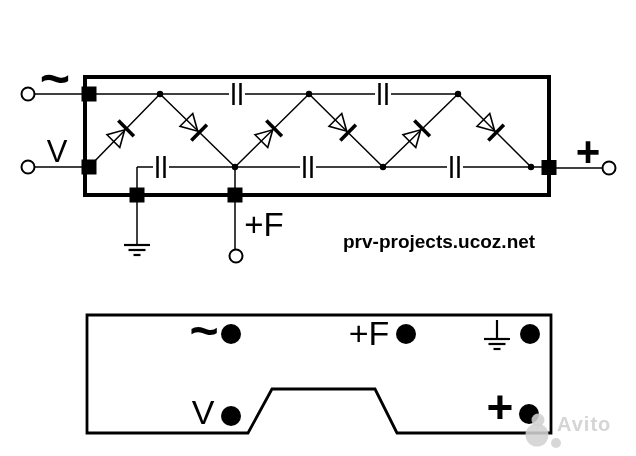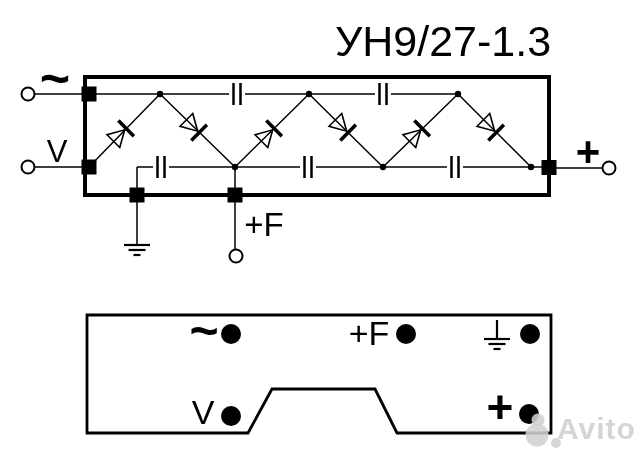--- a/index.html
+++ b/index.html
@@ -10,21 +10,21 @@
   .title{font-size:43px;letter-spacing:0;}
   .big-tilde{font-size:52px;font-weight:bold;}
   .pkg-tilde{font-size:50px;font-weight:bold;}
   .v-label{font-size:31px;}
   .pf-label{font-size:33px;}
   .plus-label{font-size:42px;font-weight:bold;}
   .pkg-pf{font-size:34px;}
   .pkg-v{font-size:34px;}
   .pkg-plus{font-size:46px;font-weight:bold;}
   .credit{position:absolute;left:343px;top:231px;font-size:19px;font-weight:bold;line-height:22px;}
-  .wm-text{position:absolute;left:557px;top:414px;font-size:30px;font-weight:bold;
+  .wm-text{position:absolute;left:557px;top:414px;font-size:20px;font-weight:bold;
            color:#d5d5d5;letter-spacing:1px;line-height:1;}
 </style>
 </head>
 <body>
 
 <div class="canvas">
 
   <svg width="636" height="456" viewBox="0 0 636 456">
     <defs>
       <g id="diode">
@@ -118,28 +118,28 @@
       <use href="#gnd" x="497" y="339"></use>
     </g>
 
     <g fill="#d2d2d2" fill-opacity="0.88" stroke="none">
       <circle cx="538" cy="420" r="6.5"></circle>
       <circle cx="537" cy="435" r="11.5"></circle>
       <circle cx="556" cy="443" r="5"></circle>
     </g>
   </svg>
 
-  <div class="label title" style="left:443px;top:41px;">УН9/27-1.3</div>
 
   <div class="label big-tilde" style="left:55px;top:78px;">~</div>
   <div class="label v-label" style="left:57px;top:151px;">V</div>
   <div class="label pf-label" style="left:264px;top:224px;">+F</div>
   <div class="label plus-label" style="left:588px;top:152px;">+</div>
 
   <div class="credit">
+    <div>prv-projects.ucoz.net</div>
   </div>
 
   <div class="label pkg-tilde" style="left:204px;top:331px;">~</div>
   <div class="label pkg-pf" style="left:369px;top:333px;">+F</div>
   <div class="label pkg-v" style="left:203px;top:412px;">V</div>
   <div class="label pkg-plus" style="left:500px;top:407px;">+</div>
 
   <div class="wm-text">Avito</div>
 </div>
 

